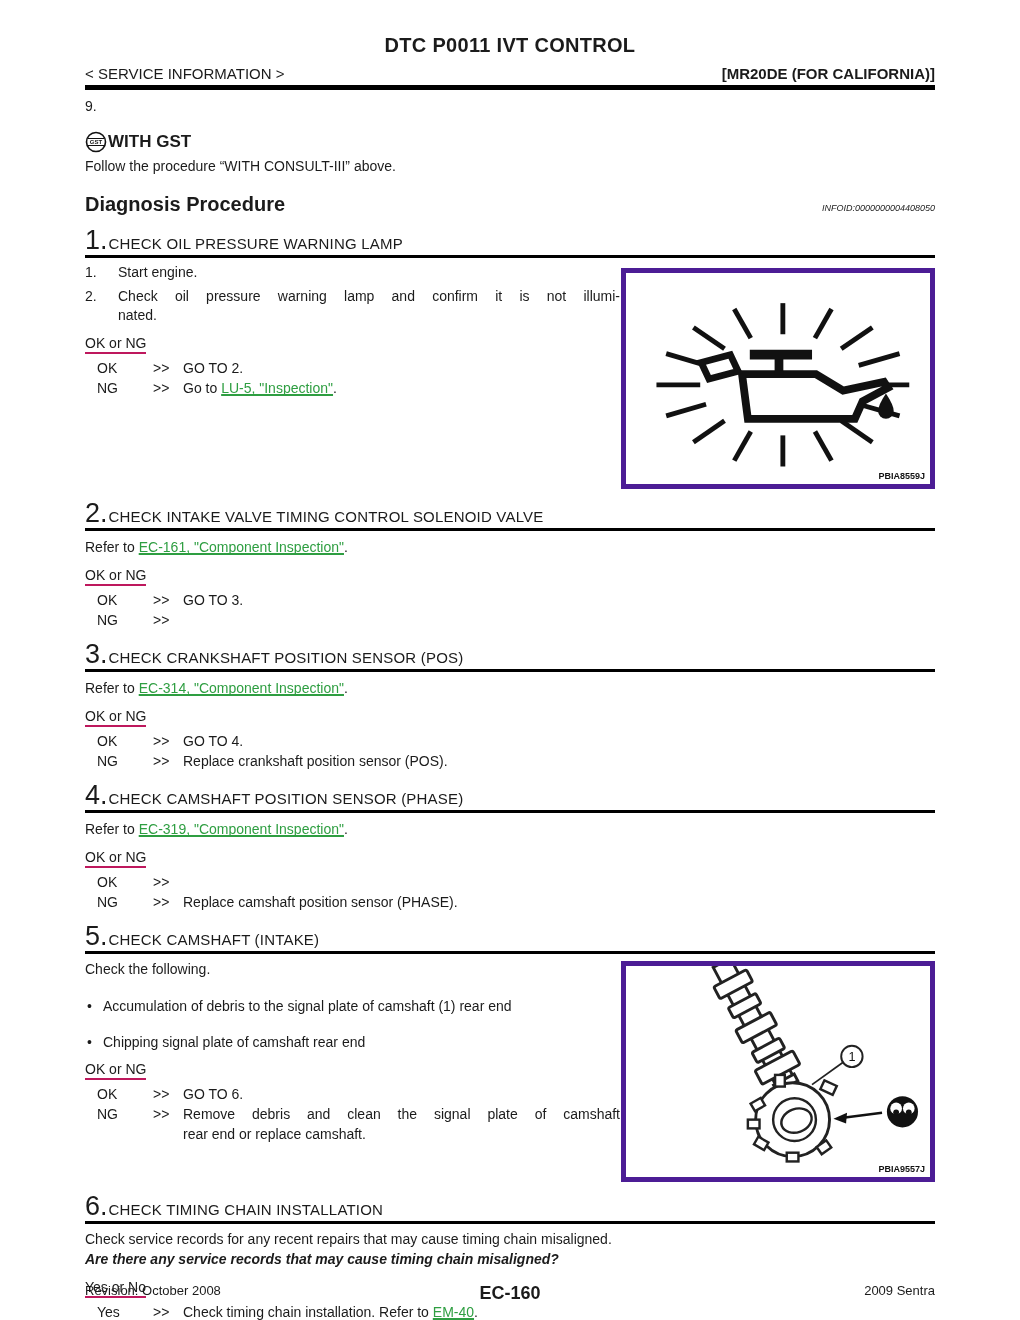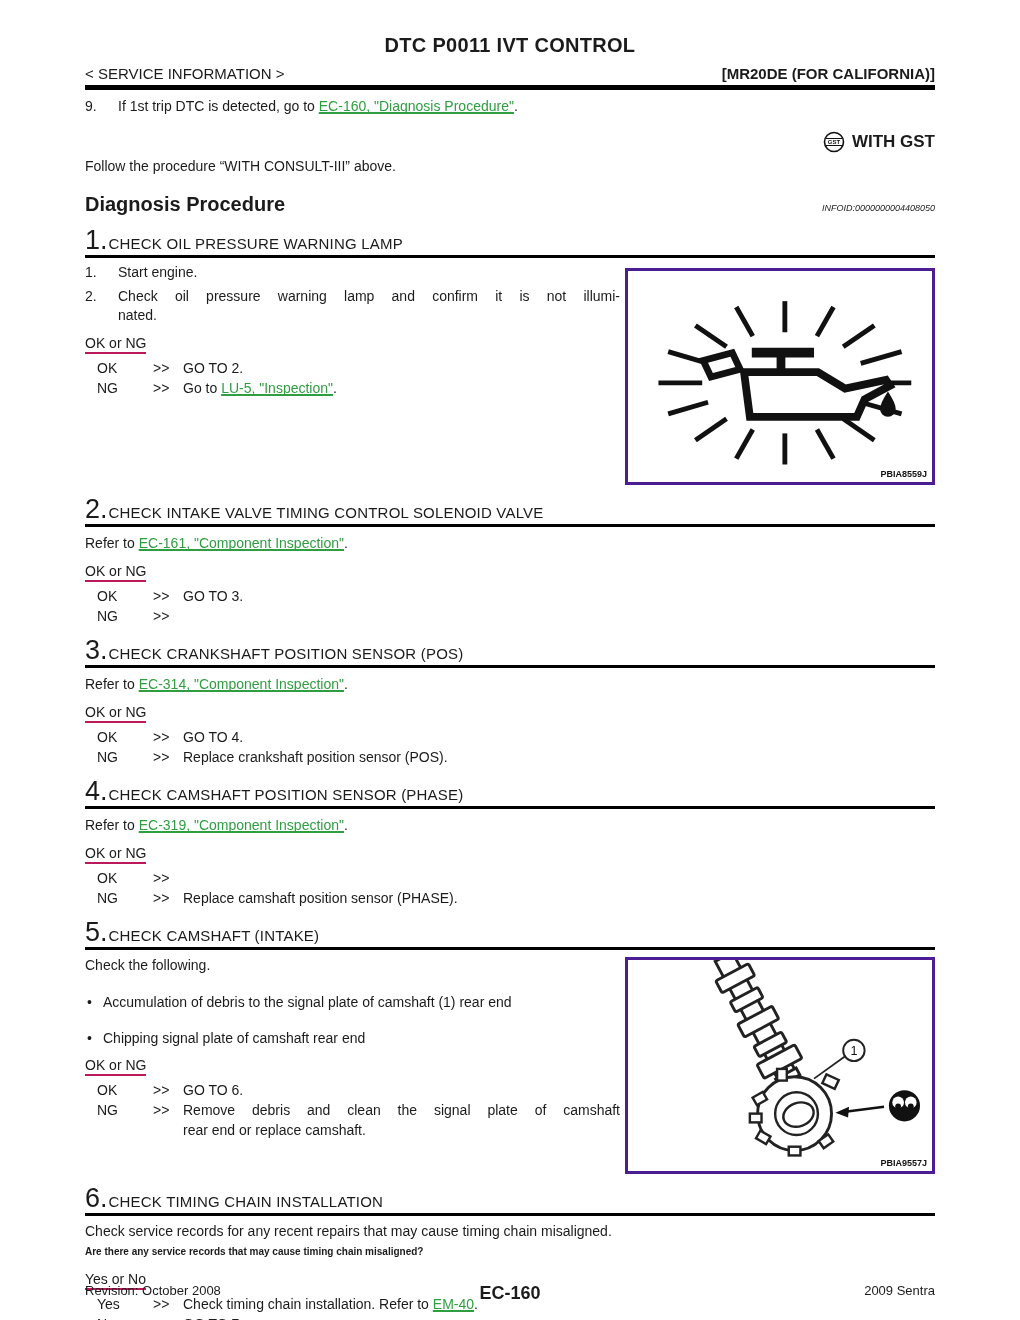--- a/index.html
+++ b/index.html
@@ -11,21 +11,21 @@
   .doc-title{text-align:center;font-size:20px;font-weight:bold;margin-top:34px;letter-spacing:.3px;}
   .hdr-row{display:flex;justify-content:space-between;align-items:flex-end;margin-top:8px;}
   .hdr-left{font-size:15px;font-weight:normal;}
   .hdr-right{font-size:15px;font-weight:bold;}
   .hdr-rule{border:0;border-top:5px solid #000;margin:3px 0 0 0;}
 
   
   .num-line{display:flex;margin-top:7px;font-size:14px;line-height:19px;}
   .num-line .n{width:33px;}
   .glink{color:#2e9e41;text-decoration:underline;text-decoration-skip-ink:none;text-decoration-thickness:2px;cursor:pointer;}
-  .gst-head{display:flex;align-items:center;gap:7px;margin-top:15px;justify-content:flex-end;}
+  .gst-head{display:flex;align-items:center;gap:1px;margin-top:15px;}
   .gst-head .t{font-size:17px;font-weight:bold;}
   .plain{font-size:14px;line-height:19px;margin-top:4px;}
   .diag-row{display:flex;justify-content:space-between;align-items:baseline;margin-top:17px;}
   .diag-title{font-size:20px;font-weight:bold;}
   .infoid{font-size:9px;font-style:italic;font-weight:normal;color:#222;}
 
   
   .sec-head{display:flex;align-items:baseline;border-bottom:3px solid #000;padding-bottom:3px;margin-top:13px;}
   .sec-num{font-size:27px;line-height:22px;font-weight:400;}
   .sec-title{font-size:15px;letter-spacing:.2px;padding-left:1px;}
@@ -36,24 +36,24 @@
   .jline{display:block;text-align:justify;text-align-last:justify;}
   .refer{font-size:14px;line-height:19px;margin-top:7px;}
   .decision{margin-top:10px;margin-bottom:7px;font-size:14px;}
   .decision span{border-bottom:2px solid #be185d;padding-bottom:1px;}
   .result{display:flex;font-size:14px;line-height:20px;padding-left:12px;}
   .result .key{width:56px;flex:none;}
   .result .arr{width:30px;flex:none;}
   .result .txt{flex:1;}
   .bullet{display:flex;font-size:14px;line-height:18px;margin-top:18px;}
   .bullet::before{content:"\2022";width:16px;flex:none;padding-left:2px;}
-  .bold-q{font-size:10px;font-weight:bold;line-height:19px;margin-top:1px;}
-
-  
-  .figbox{width:304px;height:211px;border:3px solid #4c1d95;position:relative;background:#fff;flex:none;}
+  .bold-q{font-size:14px;font-weight:bold;line-height:19px;margin-top:1px;font-style:italic;}
+
+  
+  .figbox{width:304px;height:211px;border:5px solid #4c1d95;position:relative;background:#fff;flex:none;}
   .figlabel{position:absolute;right:5px;bottom:3px;font-size:9px;font-weight:bold;color:#111;}
   .fig1{margin-top:10px;}
   .fig2{margin-top:7px;}
 
   
   .footer{position:absolute;left:85px;right:85px;bottom:16px;display:flex;align-items:flex-start;}
   .footer .l{width:33%;font-size:13px;}
   .footer .c{width:34%;text-align:center;font-size:18px;font-weight:bold;}
   .footer .r{width:33%;text-align:right;font-size:13px;}
 </style>
@@ -65,21 +65,20 @@
 
     <div class="doc-title">DTC P0011 IVT CONTROL</div>
     <div class="hdr-row">
       <div class="hdr-left">&lt; SERVICE INFORMATION &gt;</div>
       <div class="hdr-right">[MR20DE (FOR CALIFORNIA)]</div>
     </div>
     <hr class="hdr-rule">
 
     <div class="num-line">
       <span class="n">9.</span>
-      <span><span>If 1st trip DTC is detected, go to </span><span class="glink">EC-160, "Diagnosis Procedure"</span><span>.</span></span>
     </div>
 
     <div class="gst-head">
       <svg width="22" height="22" viewBox="0 0 22 22">
         <circle cx="11" cy="11" r="9.5" fill="none" stroke="#111" stroke-width="1.6"></circle>
         <line x1="3" y1="7.5" x2="19" y2="7.5" stroke="#111" stroke-width="1"></line>
         <line x1="2" y1="14.5" x2="20" y2="14.5" stroke="#111" stroke-width="1"></line>
         <rect x="4" y="8.6" width="14" height="5" fill="#fff"></rect>
         <text x="11" y="13" font-size="6" font-weight="bold" text-anchor="middle" fill="#111">GST</text>
       </svg>

